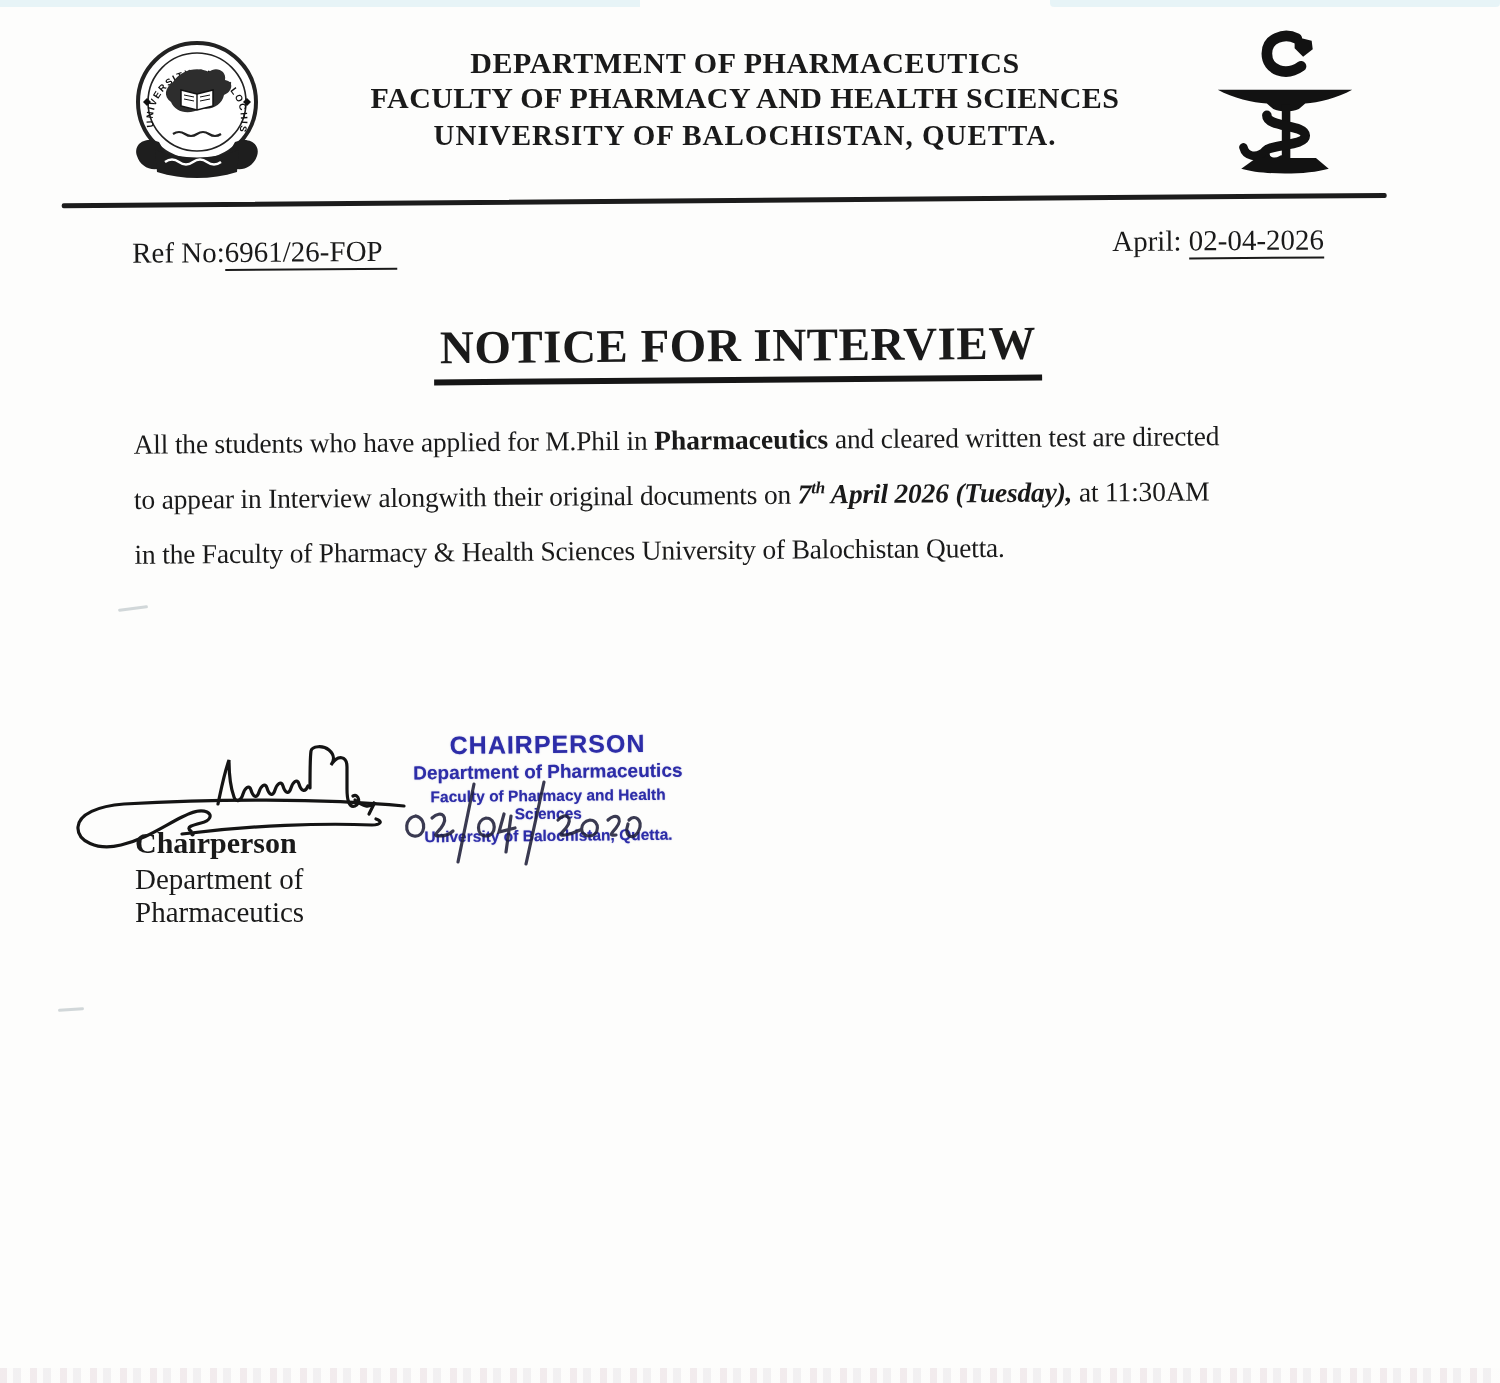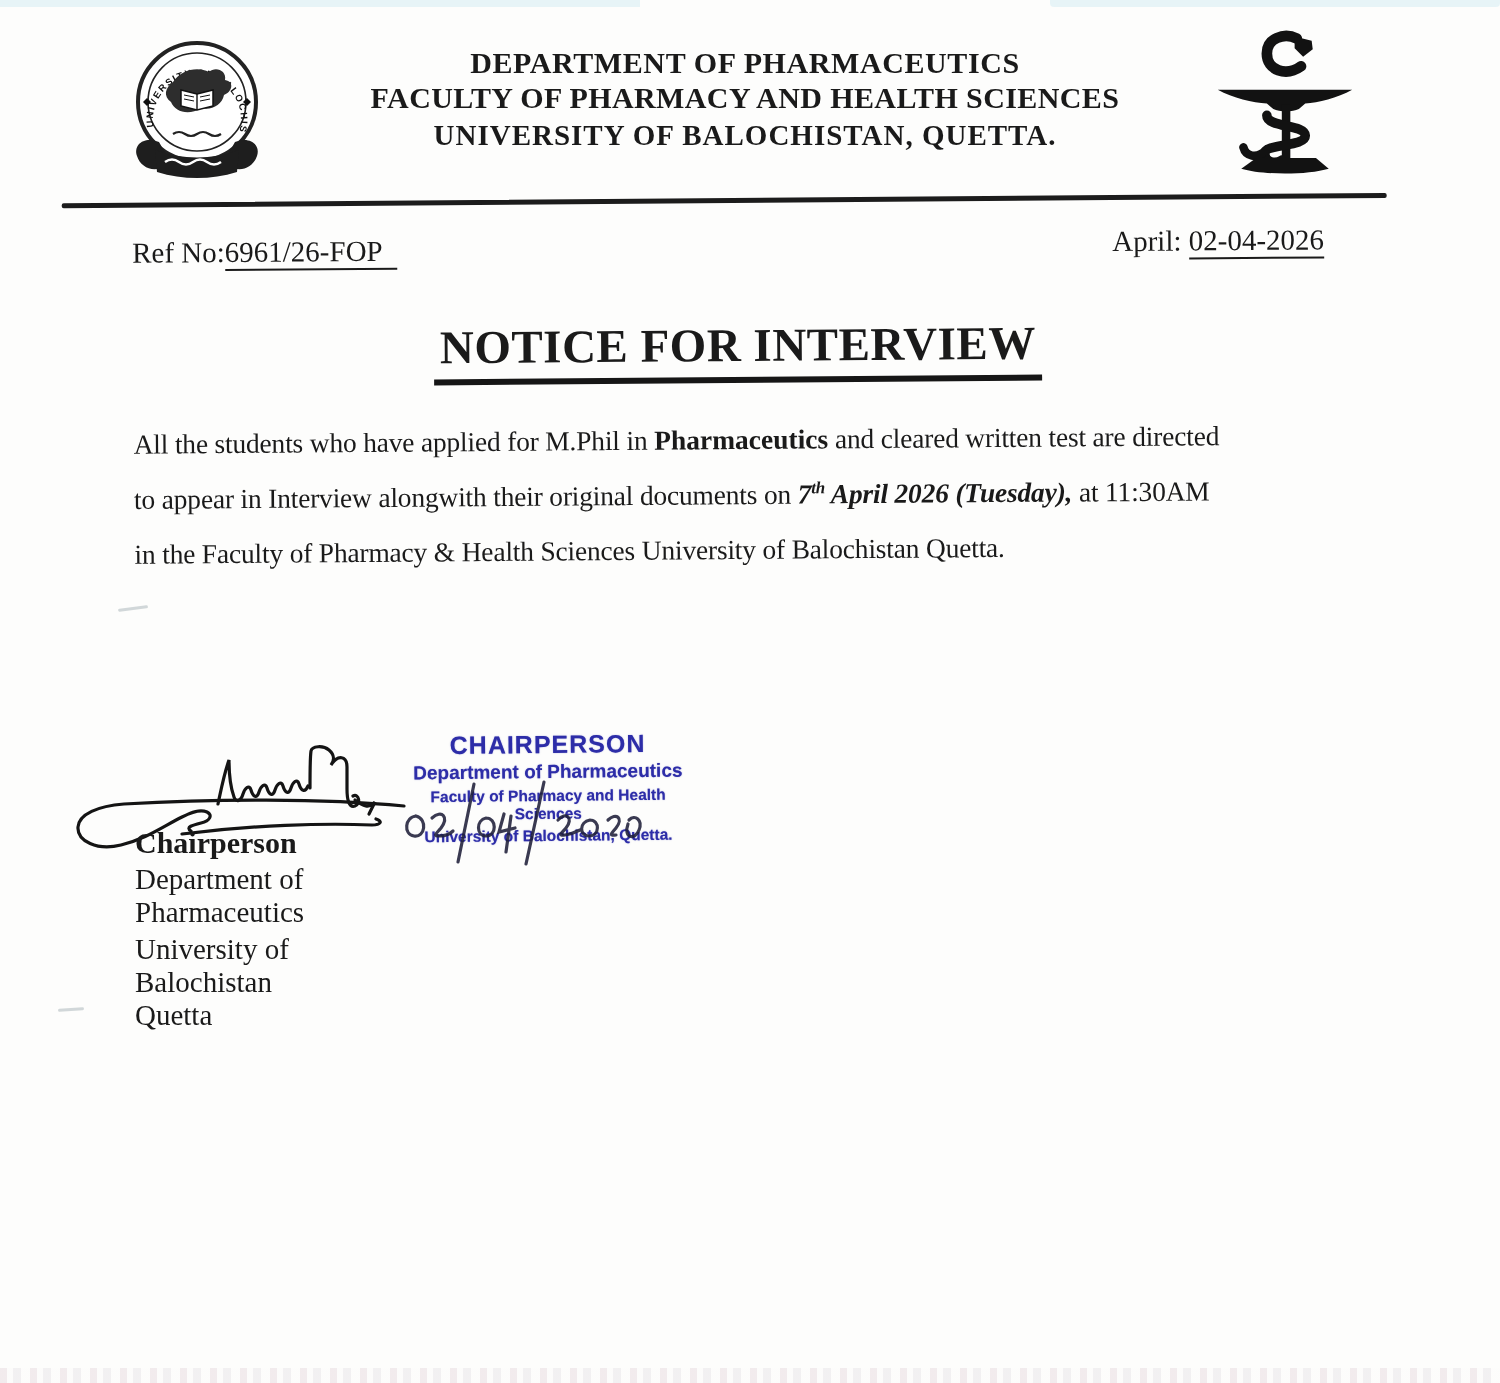--- a/index.html
+++ b/index.html
@@ -189,17 +189,16 @@
         <path d="M160,42 C168,33 176,40 168,50 C164,55 159,58 167,57 C174,56 178,54 182,52"></path>
         <path d="M192,42 C181,44 181,58 191,58 C202,58 202,42 192,42"></path>
         <path d="M210,42 C218,34 226,40 218,50 C214,55 210,58 218,57"></path>
         <path d="M230,46 C225,60 237,63 241,52 C245,42 237,36 231,42"></path>
       </g>
     </svg>
 
     <div class="sig-block">
       <div class="nm">Chairperson</div>
       <div>Department of Pharmaceutics</div>
-      <div>University of Balochistan Quetta</div>
     </div>
   </div>
 
 </div>
 
 </body></html>

